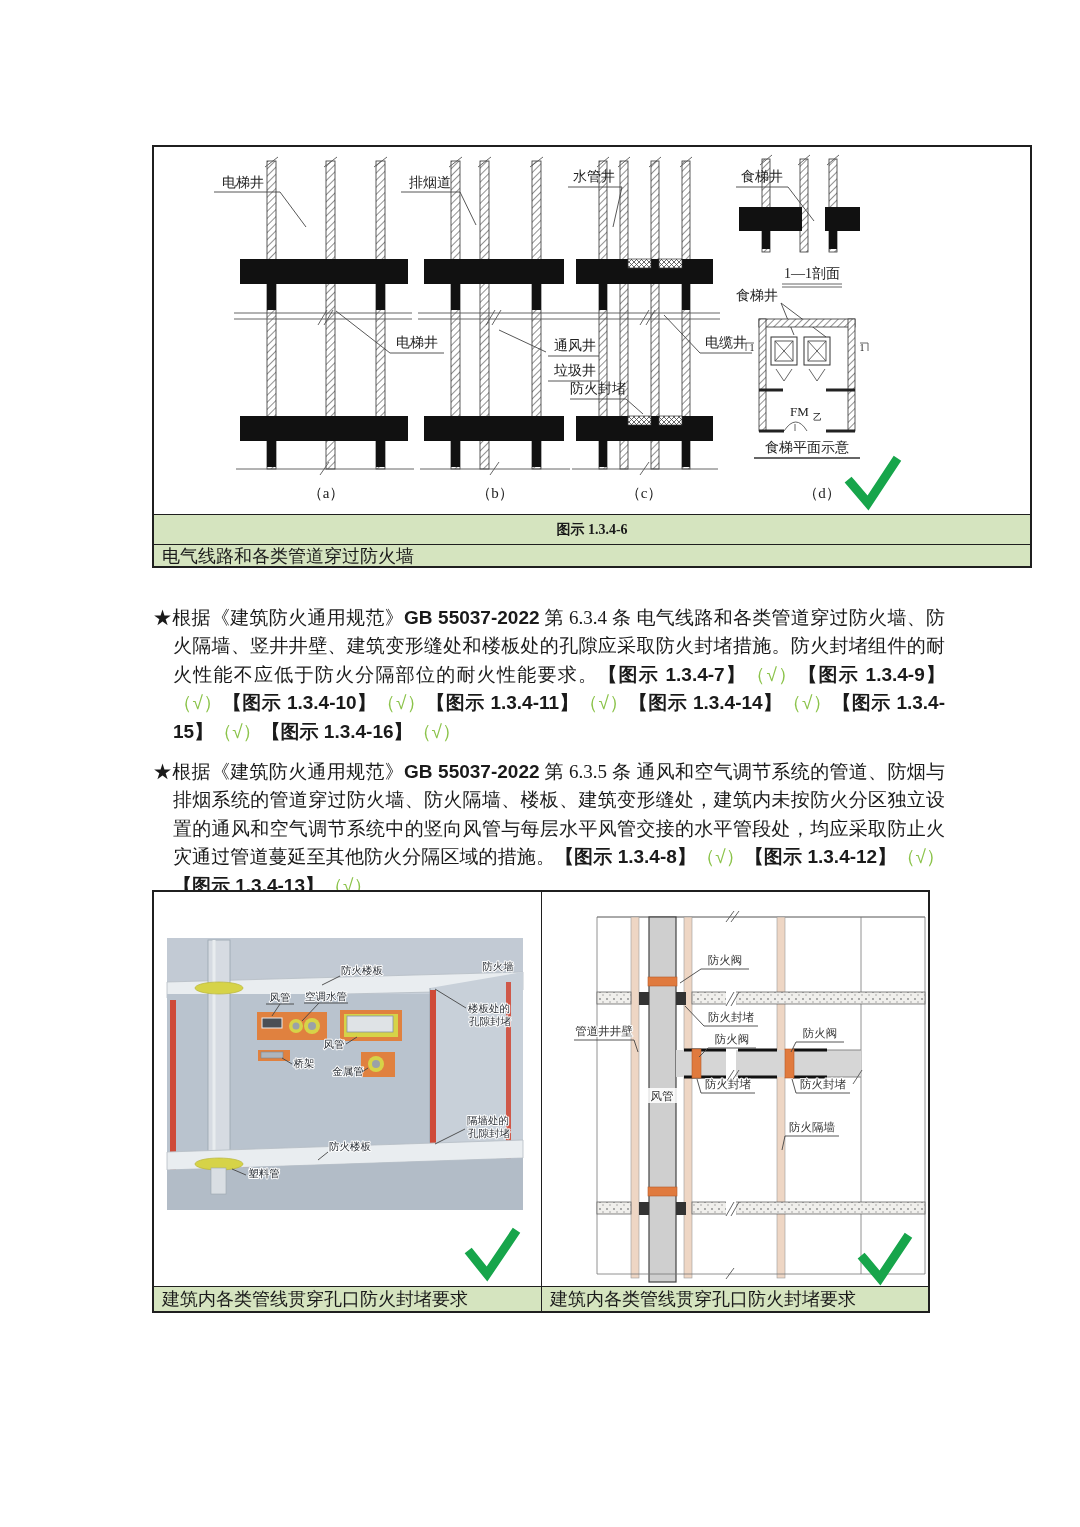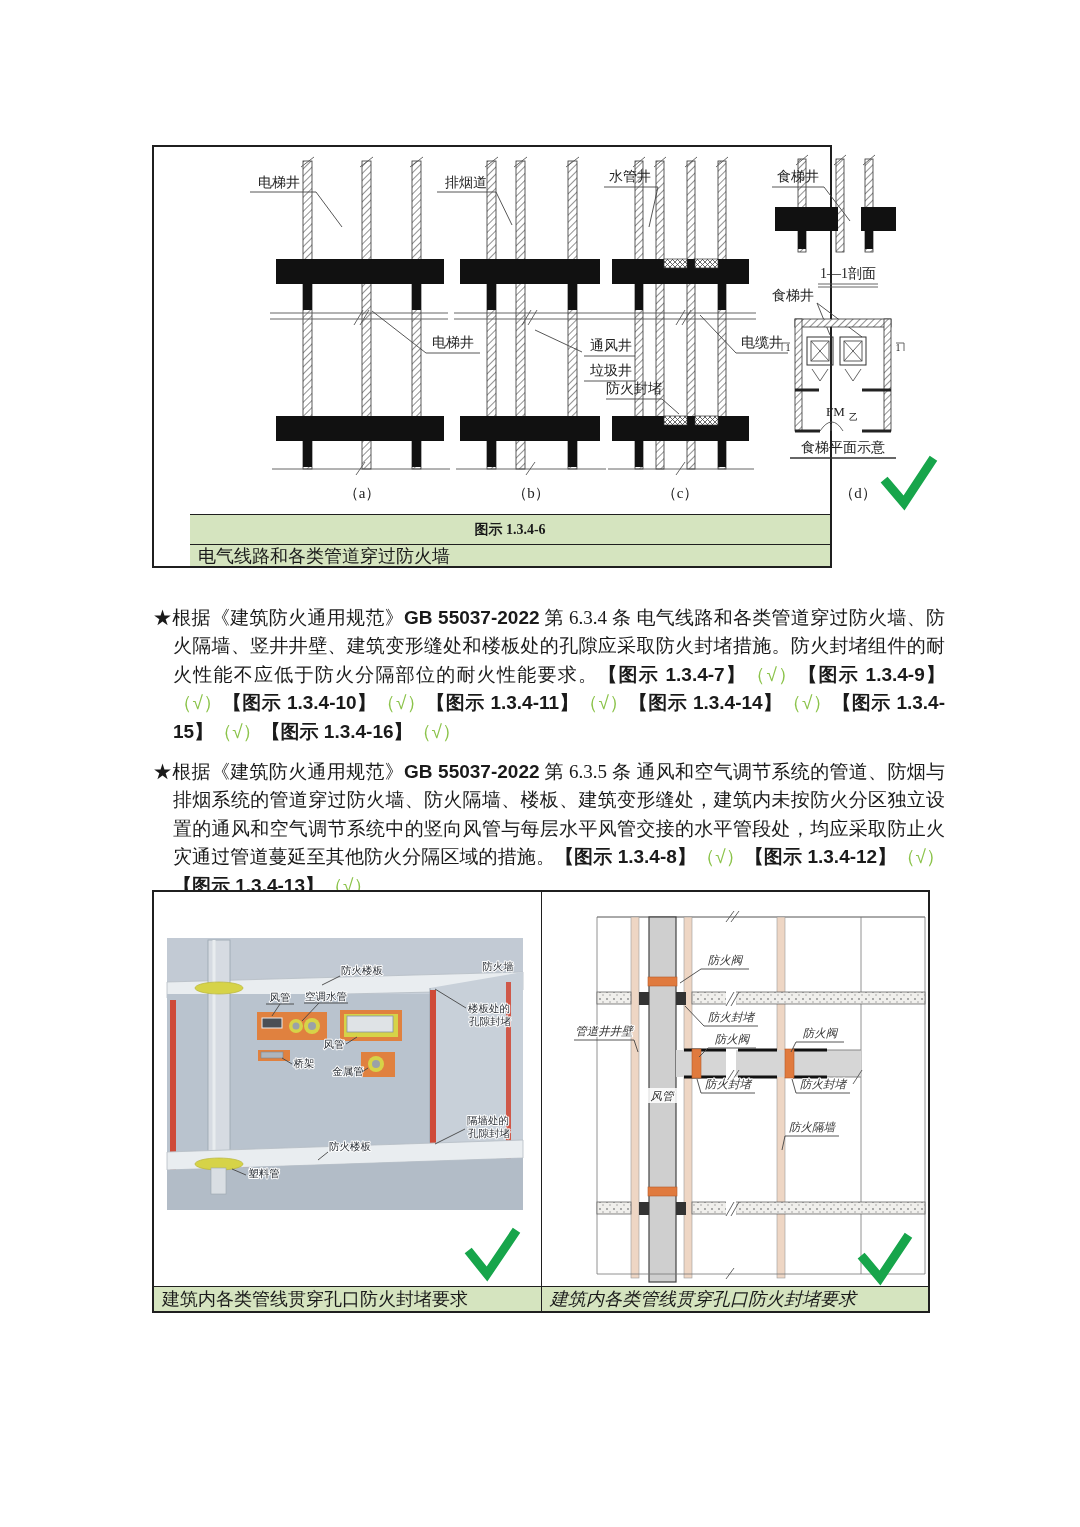--- a/index.html
+++ b/index.html
@@ -10,21 +10,21 @@
   }
   
   .figtable{position:absolute;border:2px solid #1f1f1f;background:#fff;box-sizing:border-box;}
   .figbox{background:#fff;position:relative;}
   .caprow{background:#d5e4bf;border-top:1.5px solid #1f1f1f;box-sizing:border-box;
           display:flex;align-items:center;}
   .caprow.title{justify-content:center;font-weight:bold;font-size:14px;}
   .caprow.sub{font-size:18px;padding-left:8px;}
   .twocol{display:flex;}
   .twocol .col{box-sizing:border-box;}
-  .twocol .col.right{border-left:1.5px solid #1f1f1f;font-style:italic;}
+  .twocol .col.right{border-left:1.5px solid #1f1f1f;}
   
   .paras{position:absolute;left:153px;top:592px;width:792px;
          font-size:19px;line-height:28.4px;text-align:justify;}
   .para{padding-left:20px;text-indent:-20px;margin:12px 0 9px 0;}
   .gb,.ref{font-family:"Liberation Sans","DejaVu Sans",sans-serif;font-weight:bold;}
   .chk{color:#8bc34a;font-family:"Liberation Sans","DejaVu Sans",sans-serif;}
   
   svg text{font-family:"Liberation Serif","DejaVu Serif",serif;fill:#222;}
   svg .lbl{font-size:14px;}
   svg .lbl2{font-size:10.5px;fill:#2a2f36;paint-order:stroke;stroke:#ffffff;stroke-width:2px;stroke-linejoin:round;}
@@ -33,21 +33,21 @@
   svg .ldr{stroke:#444;stroke-width:0.9;fill:none;}
   svg .thin{stroke:#555;stroke-width:0.9;fill:none;}
   svg .check{stroke:#17a54b;stroke-width:9;fill:none;stroke-linecap:square;}
   .pageno{position:absolute;left:0;top:1390px;width:100%;text-align:center;font-size:16px;}
 </style>
 </head>
 <body>
 
 <div class="page">
 
-  <div class="figtable" style="left:152px;top:145px;width:680px;padding-left:36px;">
+  <div class="figtable" style="left:152px;top:145px;width:880px;">
     <div class="figbox" style="height:367px;">
       <svg width="774" height="367" viewBox="0 0 774 367">
         <defs>
           <pattern id="hw" width="5" height="5" patternUnits="userSpaceOnUse" patternTransform="rotate(45)">
             <rect width="5" height="5" fill="#ffffff"></rect>
             <line x1="0" y1="0" x2="0" y2="5" stroke="#555" stroke-width="1.3"></line>
           </pattern>
           <pattern id="xh" width="5" height="5" patternUnits="userSpaceOnUse">
             <rect width="5" height="5" fill="#ffffff"></rect>
             <path d="M0,0 L5,5 M5,0 L0,5" stroke="#444" stroke-width="0.8"></path>

